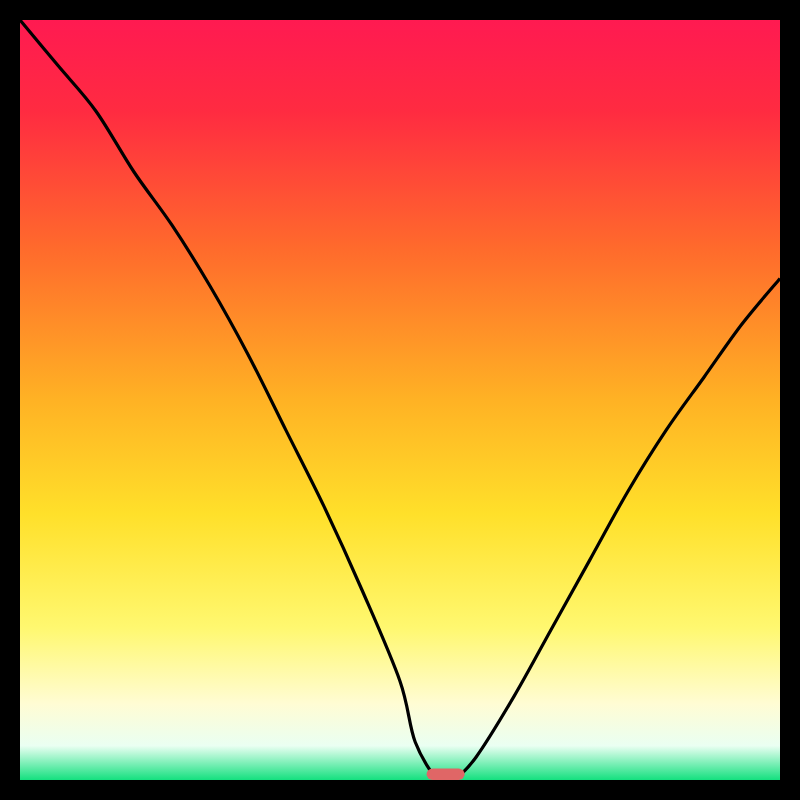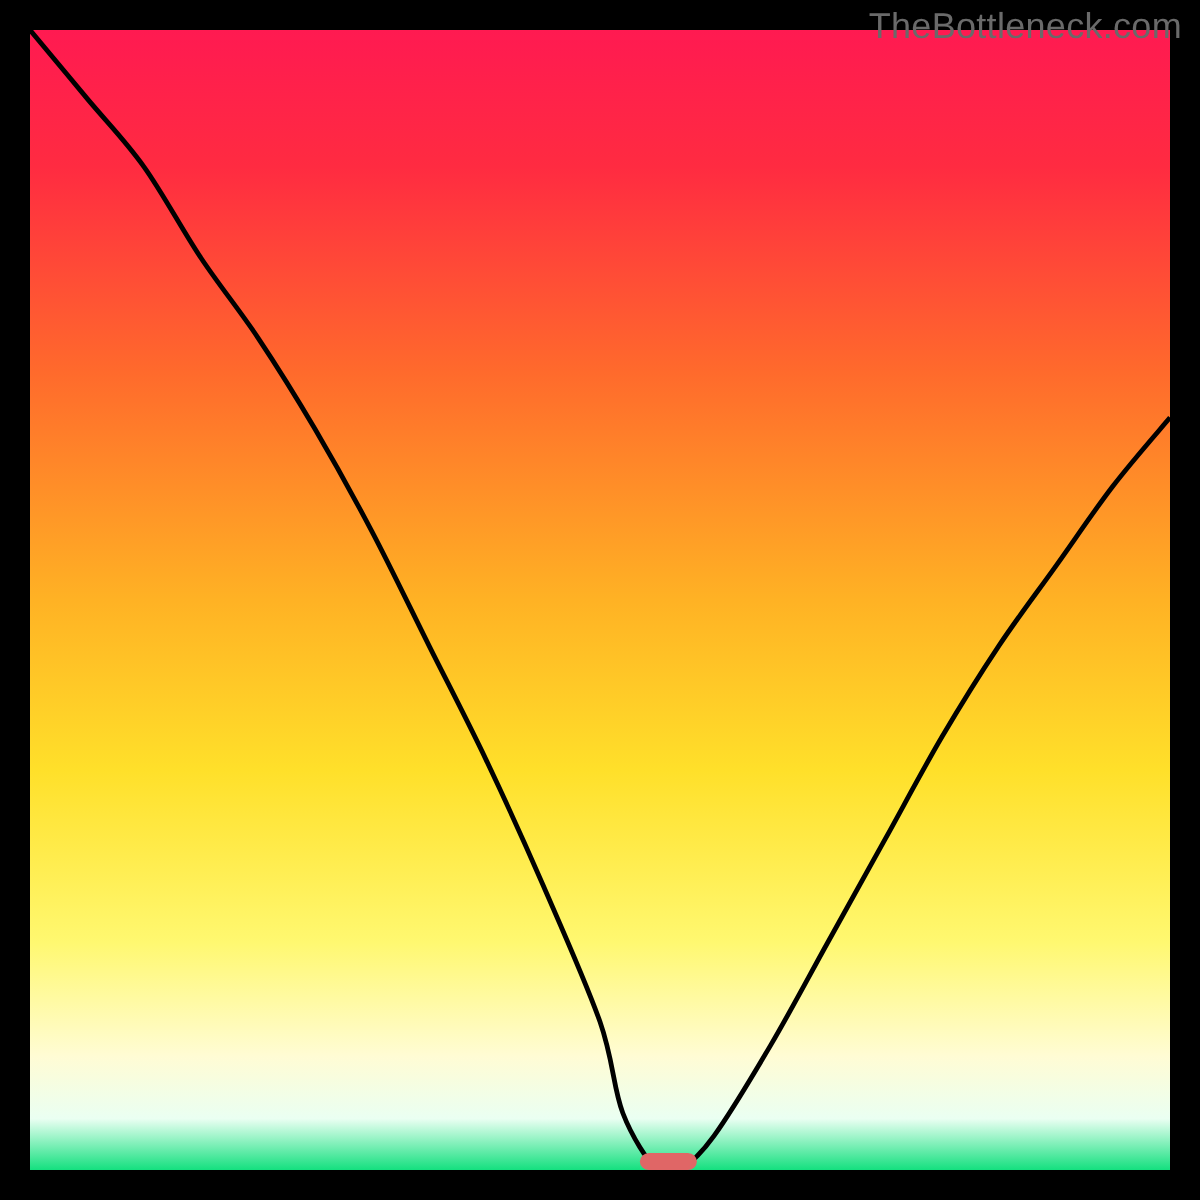--- a/index.html
+++ b/index.html
@@ -37,21 +37,20 @@
   .chart-svg {
     display: block;
     width: 760px;
     height: 760px;
   }
 </style>
 </head>
 <body>
 
 <div class="container">
-  <div class="watermark">TheBottleneck.com</div>
 
   <div class="chart-area">
     <svg class="chart-svg" id="chart-svg" viewBox="0 0 760 760" preserveAspectRatio="none">
       <defs>
         <linearGradient id="bg-grad" x1="0" y1="0" x2="0" y2="1">
             <stop offset="0%" stop-color="#ff1a51"></stop>
             <stop offset="12%" stop-color="#ff2b41"></stop>
             <stop offset="30%" stop-color="#ff6a2c"></stop>
             <stop offset="50%" stop-color="#ffb224"></stop>
             <stop offset="65%" stop-color="#ffe02a"></stop>

